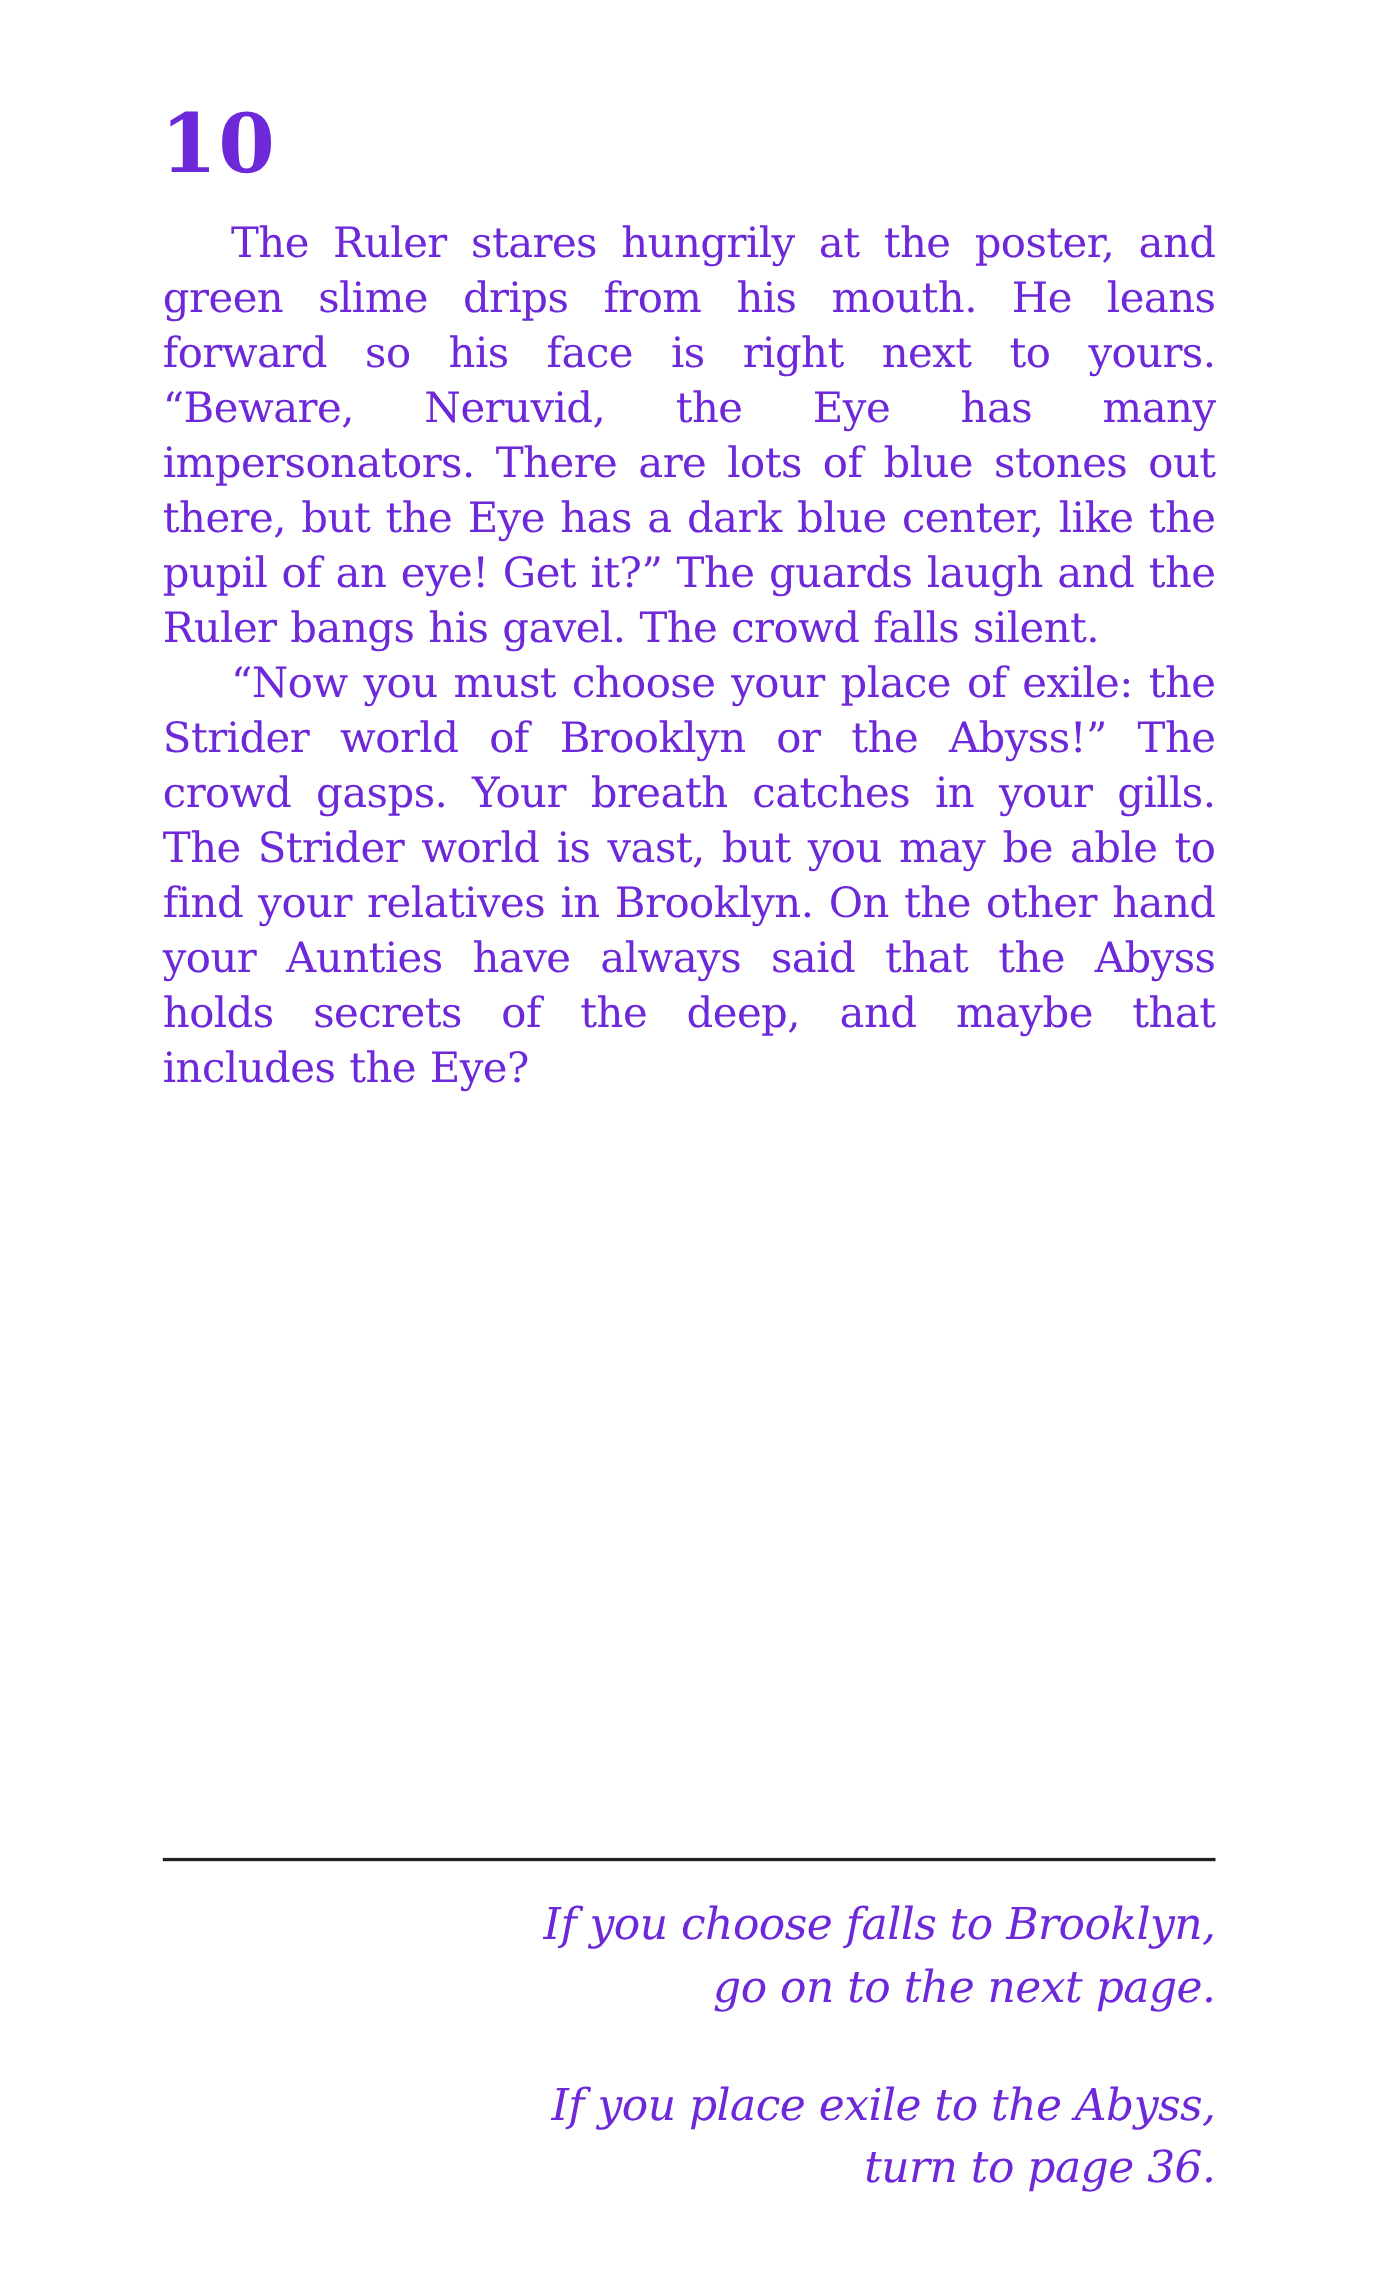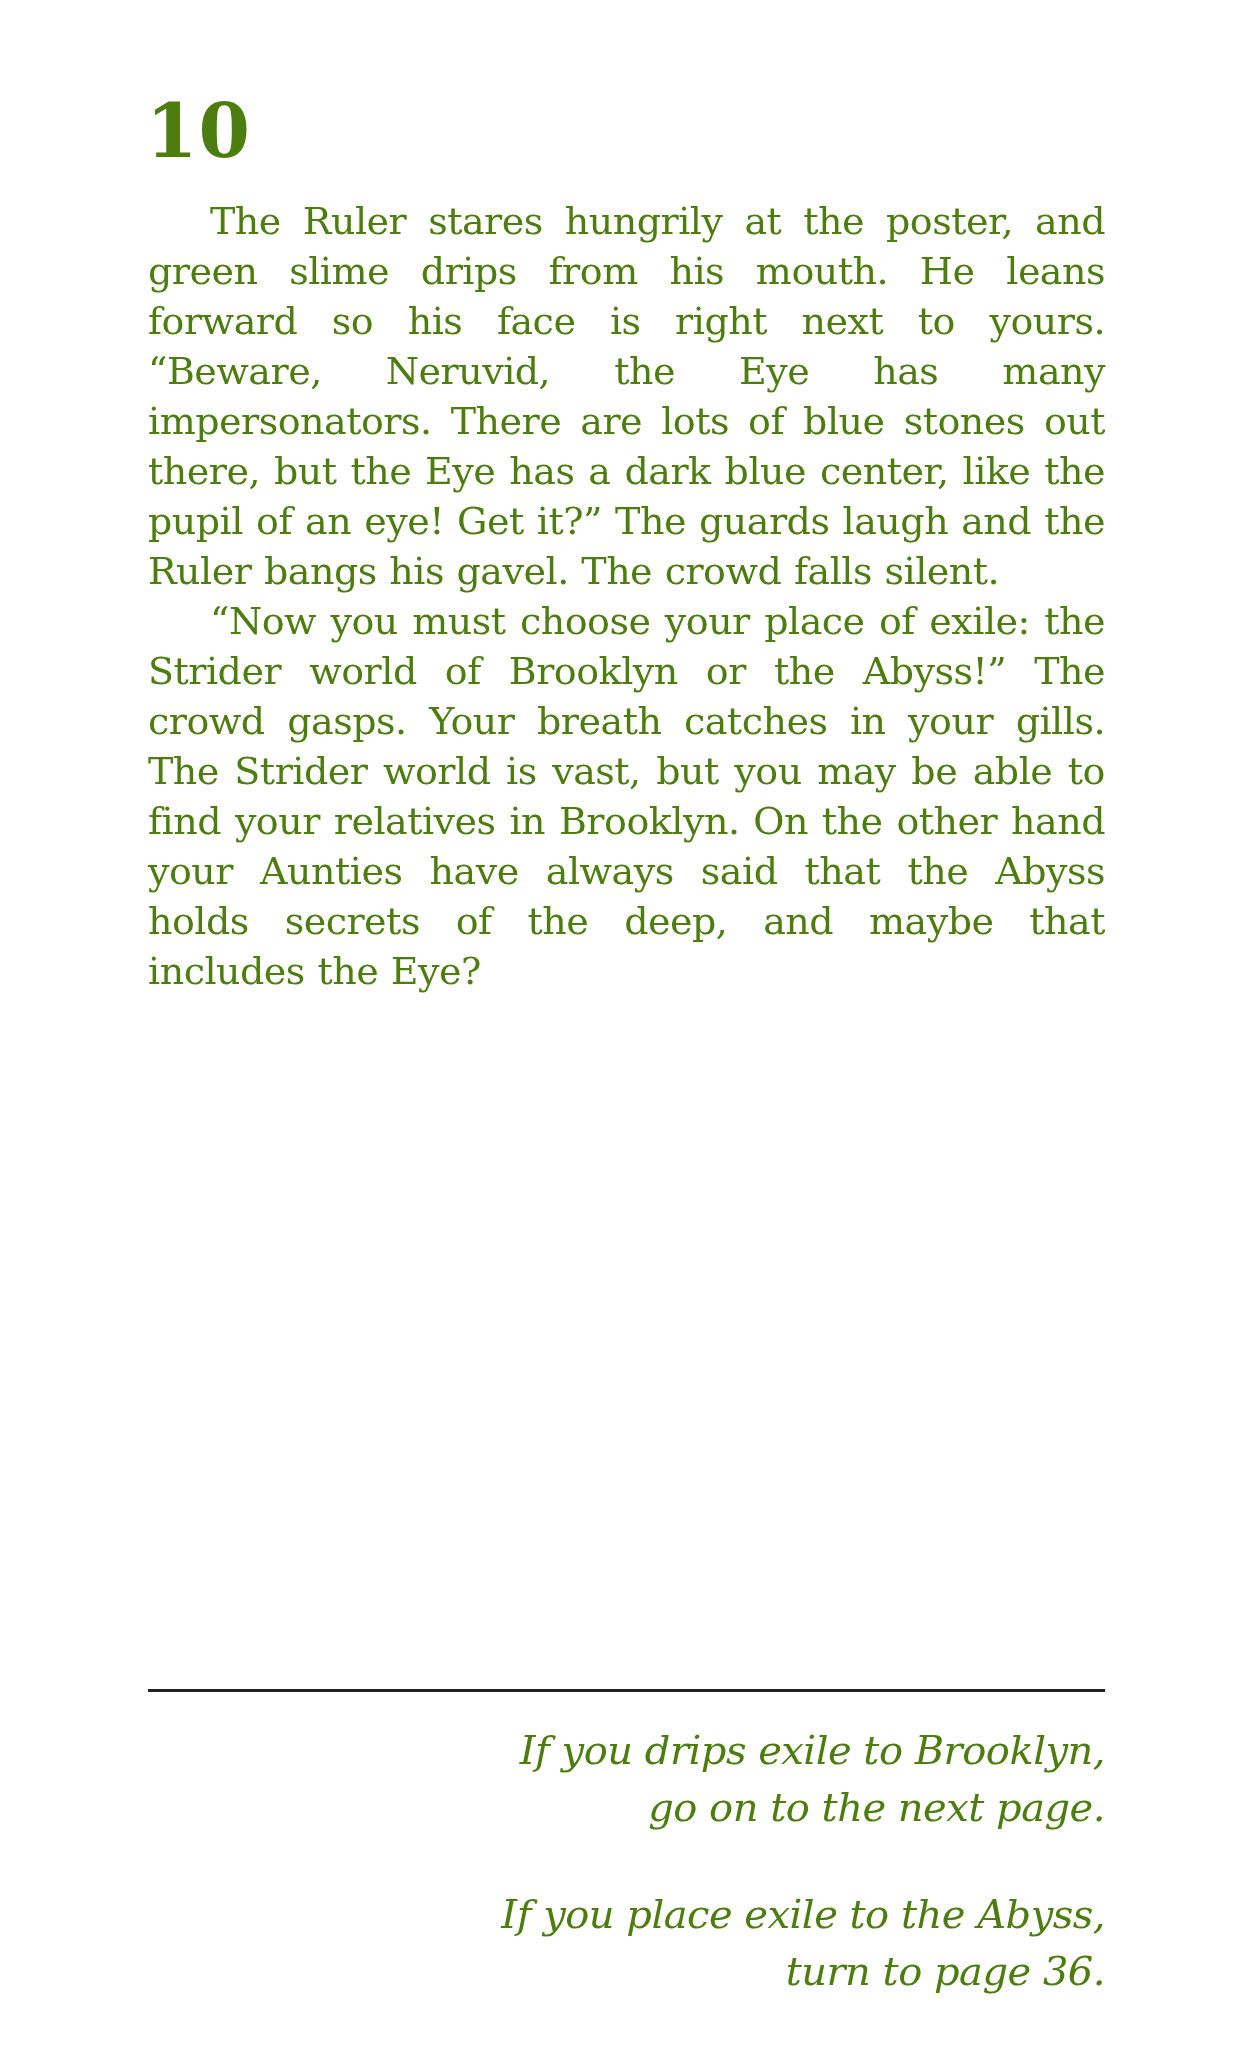--- a/index.html
+++ b/index.html
@@ -5,21 +5,21 @@
   html, body {
     margin: 0;
     padding: 0;
     background: #ffffff;
   }
   .page {
     position: relative;
     width: 1256px;
     height: 2063px;
     background: #ffffff;
-    color: #4d7c0f;
+    color: #6d28d9;
     font-family: "DejaVu Serif", "Liberation Serif", serif;
     overflow: hidden;
   }
   .page-number {
     position: absolute;
     left: 146px;
     top: 96px;
     font-size: 74px;
     line-height: 70px;
     font-weight: bold;
@@ -75,21 +75,21 @@
 
   <div class="body-text">
     <p>The Ruler stares hungrily at the poster, and green slime drips from his mouth. He leans forward so his face is right next to yours. “Beware, Neruvid, the Eye has many impersonators. There are lots of blue stones out there, but the Eye has a dark blue center, like the pupil of an eye! Get it?” The guards laugh and the Ruler bangs his gavel. The crowd falls silent.</p>
     <p>“Now you must choose your place of exile: the Strider world of Brooklyn or the Abyss!” The crowd gasps. Your breath catches in your gills. The Strider world is vast, but you may be able to find your relatives in Brooklyn. On the other hand your Aunties have always said that the Abyss holds secrets of the deep, and maybe that includes the Eye?</p>
   </div>
 
   <div class="rule"></div>
 
   <div class="choices">
     <div class="choice">
-      <div>If you drips exile to Brooklyn,</div>
+      <div>If you choose falls to Brooklyn,</div>
       <div>go on to the next page.</div>
     </div>
     <div class="choice">
       <div>If you place exile to the Abyss,</div>
       <div>turn to page 36.</div>
     </div>
   </div>
 
 </div>
 

